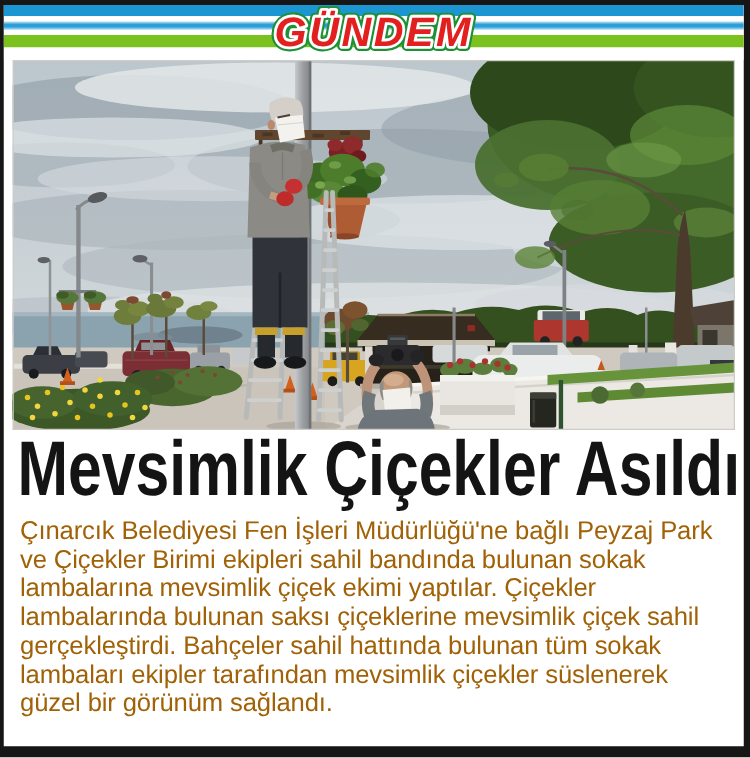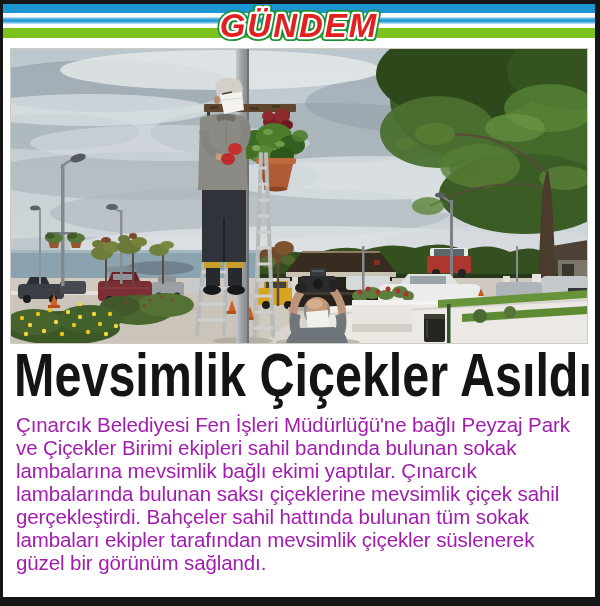--- a/index.html
+++ b/index.html
@@ -15,21 +15,21 @@
   .s-blue2{height:7px;background:linear-gradient(#d8edf8,#2d9fd8 35%,#2d9fd8 65%,#d8edf8);}
   .s-w4b{height:4px;background:#fff;}
   .s-green{height:10px;background:#7cc21e;}
   .s-w10{height:10px;background:#fff;}
   .logo{position:absolute;top:1px;left:50%;transform:translateX(-50%);}
   .logo text{font-family:"Liberation Sans",sans-serif;font-weight:bold;font-style:italic;letter-spacing:2px;}
   figure{margin:0;padding:0;}
   .photo{display:block;margin:0 7px;width:578px;height:296px;}
   .headline-svg{display:block;margin:0 4px;}
   .headline-svg text{font-family:"Liberation Sans",sans-serif;font-weight:bold;fill:#141414;}
-  .bodytext{padding:3px 6px 0 13px;color:#a21caf;}
+  .bodytext{padding:3px 6px 0 13px;color:#a16207;}
   .bodytext .line{font-size:20.5px;line-height:23px;white-space:pre;letter-spacing:-0.1px;}
 </style>
 </head>
 <body>
 
 <div class="page">
 
   <header class="masthead">
     <div class="stripe s-blue"></div>
     <div class="stripe s-w4"></div>
@@ -426,20 +426,20 @@
     </svg>
   </figure>
 
   <svg class="headline-svg" width="592" height="66" viewBox="0 0 592 66">
     <text x="7" y="52" font-size="62" textLength="578" lengthAdjust="spacingAndGlyphs">Mevsimlik Çiçekler Asıldı</text>
   </svg>
 
   <div class="bodytext">
     <div class="line">Çınarcık Belediyesi Fen İşleri Müdürlüğü'ne bağlı Peyzaj Park</div>
     <div class="line">ve Çiçekler Birimi ekipleri sahil bandında bulunan sokak</div>
-    <div class="line">lambalarına mevsimlik bağlı ekimi yaptılar. Çınarcık</div>
+    <div class="line">lambalarına mevsimlik çiçek ekimi yaptılar. Çiçekler</div>
     <div class="line">lambalarında bulunan saksı çiçeklerine mevsimlik çiçek sahil</div>
     <div class="line">gerçekleştirdi. Bahçeler sahil hattında bulunan tüm sokak</div>
     <div class="line">lambaları ekipler tarafından mevsimlik çiçekler süslenerek</div>
     <div class="line">güzel bir görünüm sağlandı.</div>
   </div>
 
 </div>
 
 </body></html>

